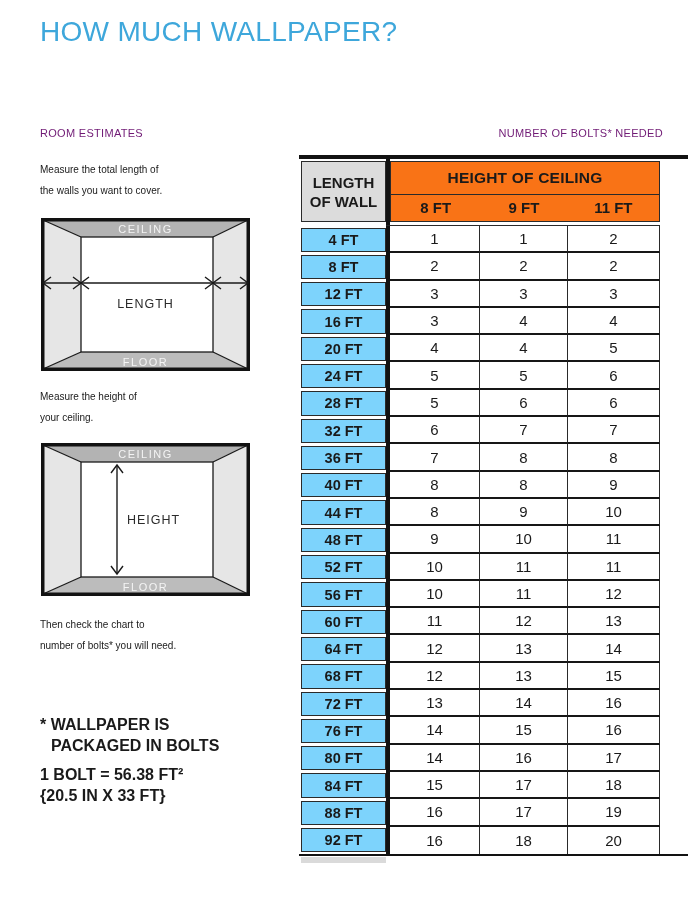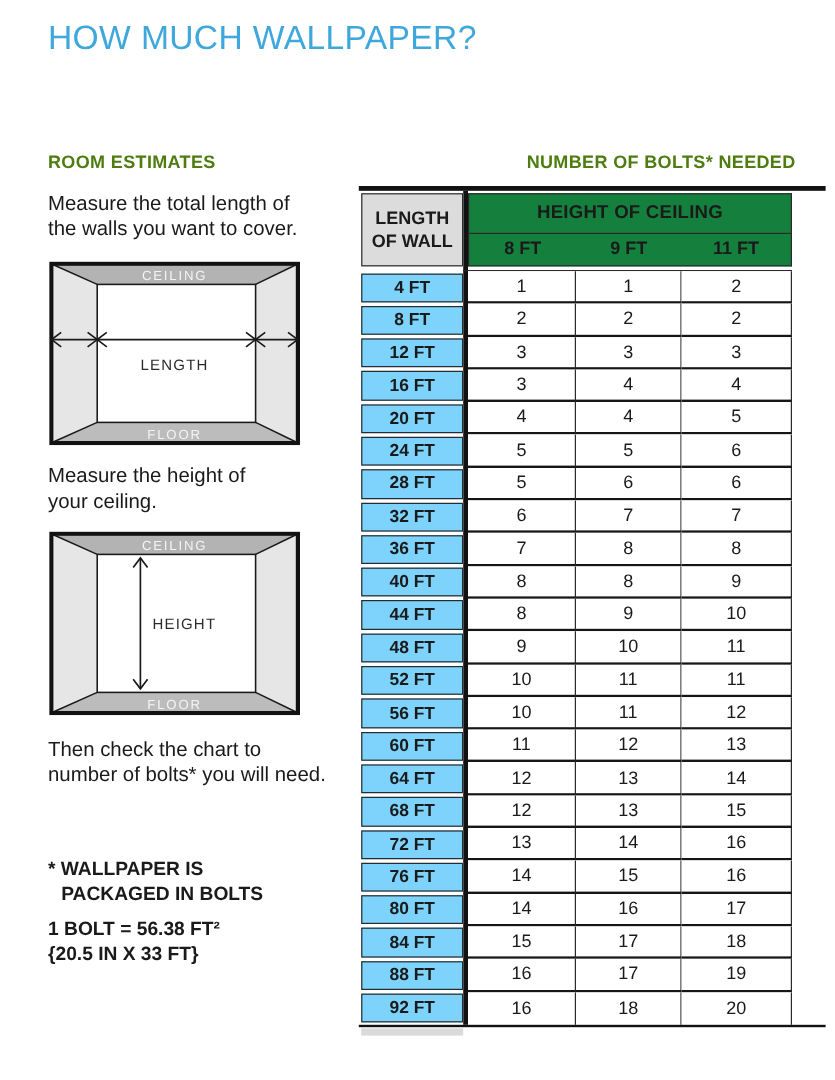--- a/index.html
+++ b/index.html
@@ -9,25 +9,25 @@
     font-family:"Liberation Sans",sans-serif;
     color:#1a1a1a;
     position:relative;
     overflow:hidden;
   }
   .page-title{
     position:absolute;left:40px;top:16px;
     font-size:28px;font-weight:400;color:#3ea7db;letter-spacing:.3px;
   }
   .sec-head{
-    font-size:15px;font-weight:700;color:#4d7c0f;letter-spacing:.3px;
+    font-size:11px;font-weight:400;color:#701a75;letter-spacing:.3px;
   }
   .abs{position:absolute}
   .instruction{
-    font-size:17px;line-height:21px;color:#1a1a1a;
+    font-size:10px;line-height:21px;color:#1a1a1a;
   }
   .bold-note{font-size:16px;line-height:21px;font-weight:700}
   .indent{padding-left:11px}
   
   .tbl-heading{
     position:absolute;left:299px;top:127px;width:364px;text-align:right;
   }
   .bolt-table{
     position:absolute;left:299px;top:155px;width:389px;height:712px;
   }
@@ -37,21 +37,21 @@
   .dtop{position:absolute;left:87px;top:70px;width:274px;height:1px;background:#2a2a2a}
   .col1-shadow{position:absolute;left:2px;top:702px;width:85px;height:6px;background:#dadada}
   .corner-cell{
     position:absolute;left:2px;top:6px;width:85px;height:61px;
     background:#dcdcdc;border:1px solid #2a2a2a;
     display:flex;flex-direction:column;align-items:center;justify-content:center;
     font-weight:700;font-size:15px;line-height:19px;text-align:center;
   }
   .head-right{
     position:absolute;left:91px;top:6px;width:270px;height:61px;
-    background:#15803d;border:1px solid #2a2a2a;
+    background:#f97316;border:1px solid #2a2a2a;
   }
   .group-row{
     height:33px;border-bottom:1.5px solid #2a2a2a;
     display:flex;align-items:center;justify-content:center;
     font-weight:700;font-size:15.5px;letter-spacing:.2px;
   }
   .cols-row{display:flex;height:24px;align-items:center}
   .col-h{font-weight:700;font-size:15px;text-align:center}
   .col-h.c1{width:90px}.col-h.c2{width:88px}.col-h.c3{width:92px}
   .tbody{position:absolute;left:2px;top:71px;width:359px}

